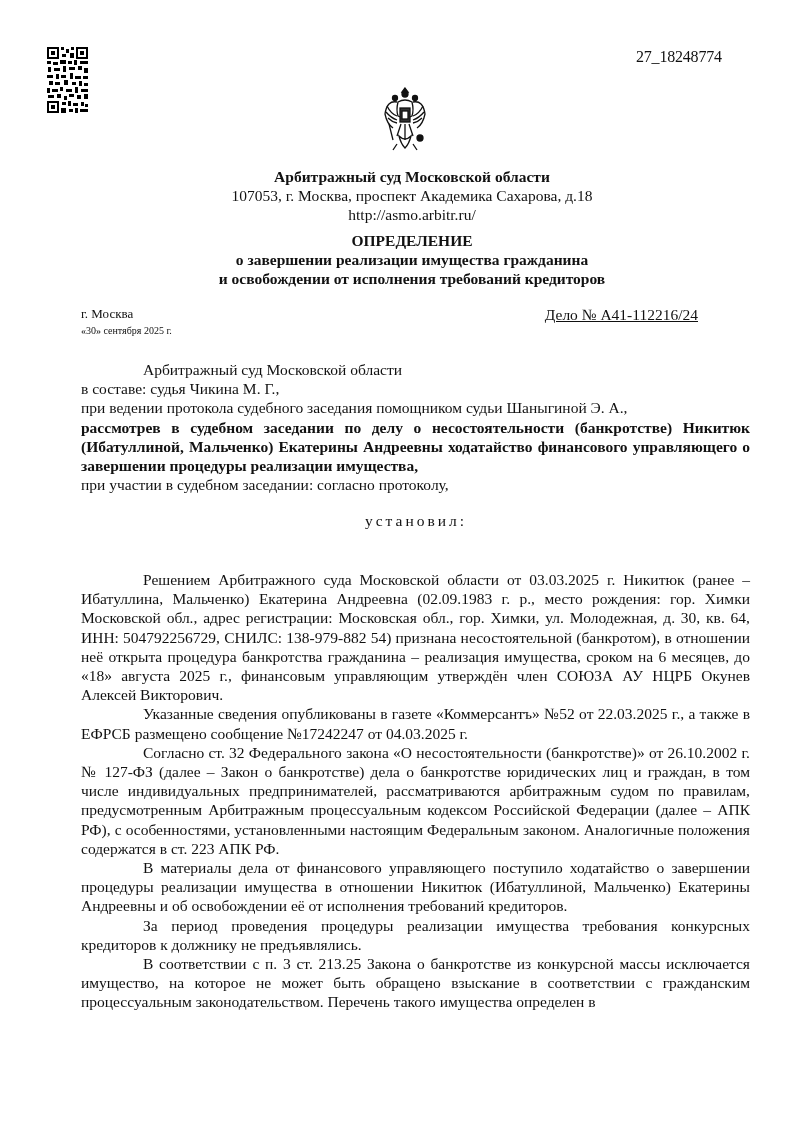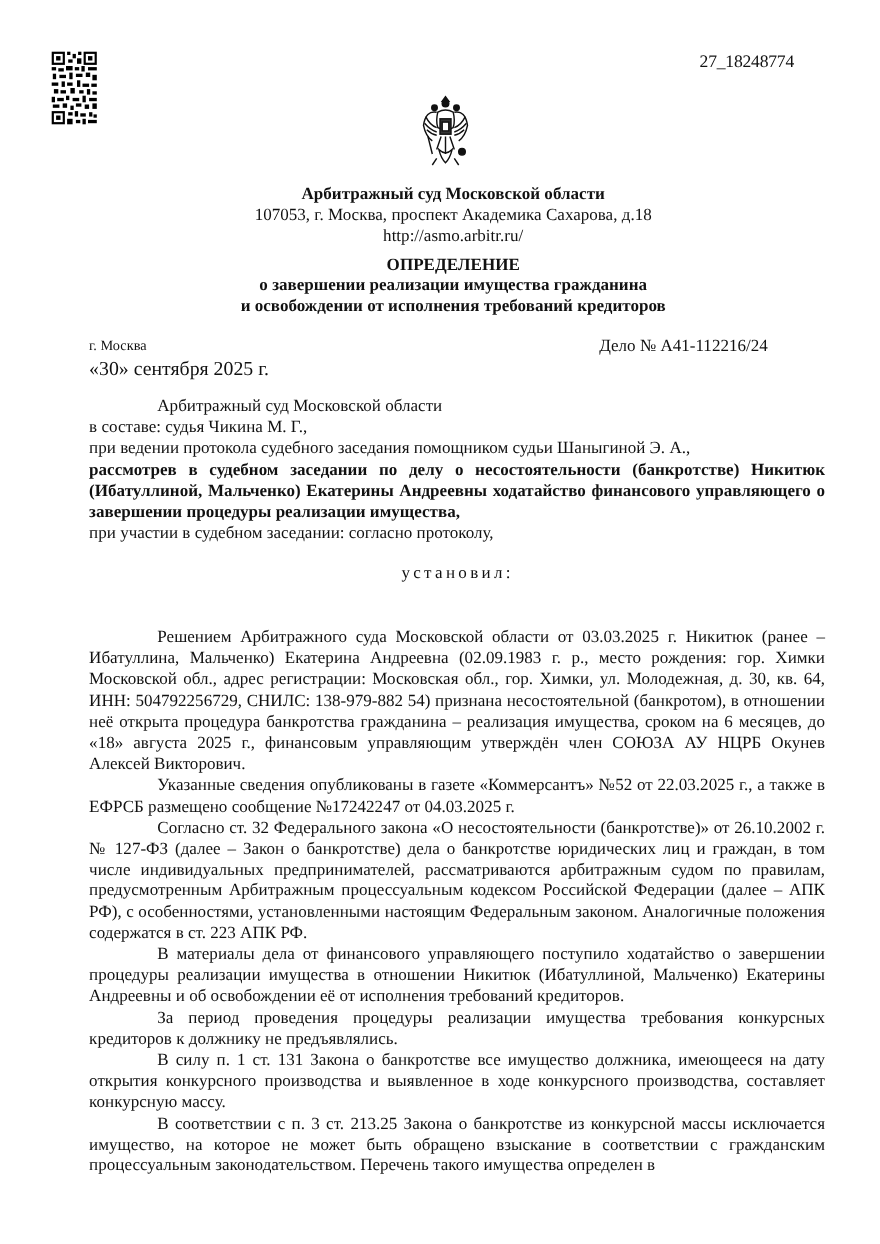--- a/index.html
+++ b/index.html
@@ -12,22 +12,22 @@
     .doc-id { position: absolute; left: 636px; top: 48px; font-size: 16px; letter-spacing: -0.2px; }
     .emblem { position: absolute; left: 383px; top: 84px; width: 44px; height: 72px; }
     .hdr { position: absolute; left: 0; width: 800px; text-align: center; font-size: 15.5px; line-height: 19px; }
     .court-name { top: 167px; font-weight: bold; left: 12px; }
     .court-addr { top: 186px; left: 12px; }
     .court-url { top: 205px; left: 12px; }
     .doc-title { top: 231px; font-weight: bold; left: 12px; }
     .doc-sub1 { top: 250px; font-weight: bold; left: 12px; }
     .doc-sub2 { top: 269px; font-weight: bold; left: 12px; }
     .city { position: absolute; left: 81px; top: 306px; font-size: 13px; }
-    .date { position: absolute; left: 81px; top: 325px; font-size: 18px; }
-    .case-no { position: absolute; right: 50px; top: 306px; font-size: 15.5px; }
+    .date { position: absolute; left: 81px; top: 325px; font-size: 10px; }
+    .case-no { position: absolute; right: 50px; top: 306px; font-size: 15.5px; text-decoration: underline; }
     .body-text {
       position: absolute; left: 81px; width: 669px; font-size: 15.5px; line-height: 19.2px;
     }
     .intro { top: 360px; }
     .intro p { margin: 0; }
     .intro .first { text-indent: 62px; }
     .established { position: absolute; left: 0; width: 800px; top: 512px; text-align: center; font-size: 15.5px; letter-spacing: 3px; padding-left: 16px; }
     .main { top: 570px; }
     .main p { margin: 0; text-indent: 62px; text-align: justify; }
   </style>
@@ -145,17 +145,16 @@
   </div>
 
   <div class="established">установил:</div>
 
   <div class="body-text main">
     <p>Решением Арбитражного суда Московской области от 03.03.2025 г. Никитюк (ранее – Ибатуллина, Мальченко) Екатерина Андреевна (02.09.1983 г. р., место рождения: гор. Химки Московской обл., адрес регистрации: Московская обл., гор. Химки, ул. Молодежная, д. 30, кв. 64, ИНН: 504792256729, СНИЛС: 138-979-882 54) признана несостоятельной (банкротом), в отношении неё открыта процедура банкротства гражданина – реализация имущества, сроком на 6 месяцев, до «18» августа 2025 г., финансовым управляющим утверждён член СОЮЗА АУ НЦРБ Окунев Алексей Викторович.</p>
     <p>Указанные сведения опубликованы в газете «Коммерсантъ» №52 от 22.03.2025 г., а также в ЕФРСБ размещено сообщение №17242247 от 04.03.2025 г.</p>
     <p>Согласно ст. 32 Федерального закона «О несостоятельности (банкротстве)» от 26.10.2002 г. № 127-ФЗ (далее – Закон о банкротстве) дела о банкротстве юридических лиц и граждан, в том числе индивидуальных предпринимателей, рассматриваются арбитражным судом по правилам, предусмотренным Арбитражным процессуальным кодексом Российской Федерации (далее – АПК РФ), с особенностями, установленными настоящим Федеральным законом. Аналогичные положения содержатся в ст. 223 АПК РФ.</p>
     <p>В материалы дела от финансового управляющего поступило ходатайство о завершении процедуры реализации имущества в отношении Никитюк (Ибатуллиной, Мальченко) Екатерины Андреевны и об освобождении её от исполнения требований кредиторов.</p>
     <p>За период проведения процедуры реализации имущества требования конкурсных кредиторов к должнику не предъявлялись.</p>
-    <p>В силу п. 1 ст. 131 Закона о банкротстве все имущество должника, имеющееся на дату открытия конкурсного производства и выявленное в ходе конкурсного производства, составляет конкурсную массу.</p>
     <p>В соответствии с п. 3 ст. 213.25 Закона о банкротстве из конкурсной массы исключается имущество, на которое не может быть обращено взыскание в соответствии с гражданским процессуальным законодательством. Перечень такого имущества определен в</p>
   </div>
 
 </div>
 
 </body></html>

